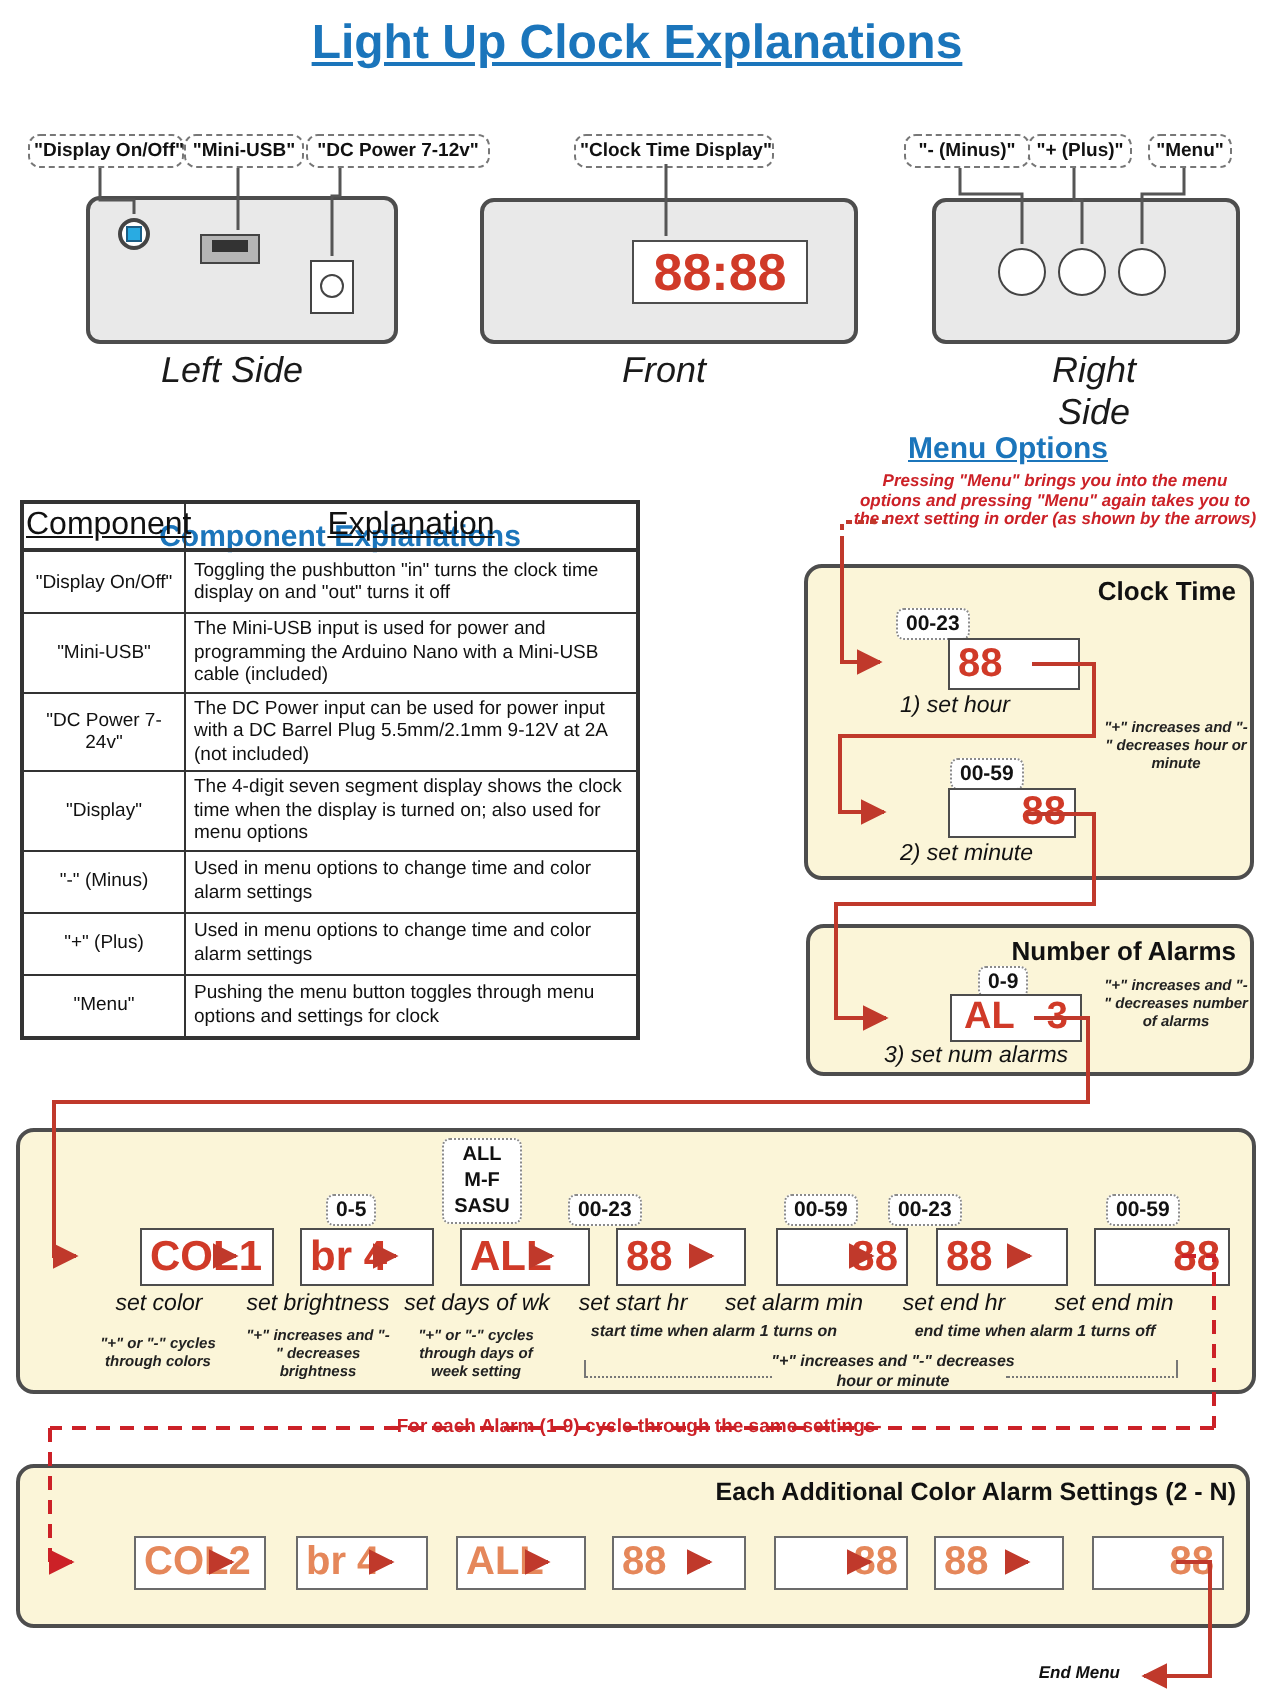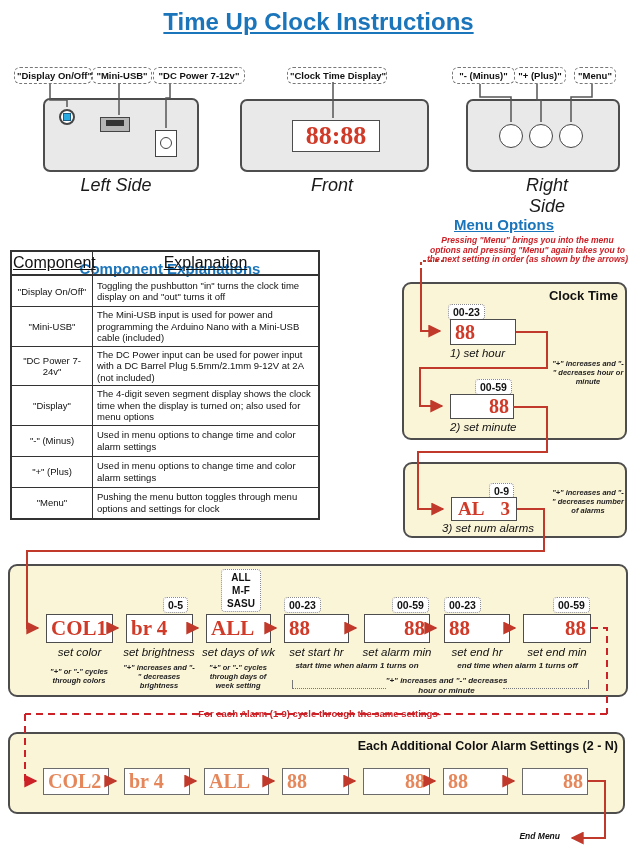--- a/index.html
+++ b/index.html
@@ -3,21 +3,21 @@
 <meta charset="utf-8">
 <style>
   html,body{margin:0;padding:0;background:#fff;}
   #page{position:relative;width:637px;height:847px;background:#fff;font-family:"Liberation Sans",sans-serif;overflow:hidden;}
   .abs{position:absolute;}
   #main-title{position:absolute;left:0;top:8px;width:637px;text-align:center;font-size:24px;font-weight:bold;color:#1b75bb;text-decoration:underline;letter-spacing:0px;}
   .heading2{position:absolute;font-size:15px;font-weight:bold;color:#1b75bb;text-decoration:underline;text-align:center;}
   .callout{position:absolute;background:#fff;border:1.5px dashed #777;border-radius:6px;font-weight:bold;font-size:9.5px;padding:2px 2px;text-align:center;color:#111;white-space:nowrap;}
   .device{position:absolute;background:#e9e9e9;border:2px solid #4d4d4d;border-radius:7px;}
   .caption{position:absolute;font-style:italic;font-size:18px;color:#1a1a1a;text-align:center;}
-  .seg{position:absolute;background:#fff;border:1.5px solid #4d4d4d;font-family:Liberation Serif, serif;font-weight:bold;color:#d03a28;display:flex;align-items:center;overflow:hidden;box-sizing:border-box;}
+  .seg{position:absolute;background:#fff;border:1.5px solid #4d4d4d;font-family:Liberation Sans, sans-serif;font-weight:bold;color:#d03a28;display:flex;align-items:center;overflow:hidden;box-sizing:border-box;margin-left:24px;}
   .seg.c{justify-content:center;}
   .seg.l{justify-content:flex-start;padding-left:4px;}
   .seg.r{justify-content:flex-end;padding-right:4px;}
   .seg.between{justify-content:space-between;padding:0 6px;}
   .seg.orange{color:#e5875a;border-color:#6b6b6b;}
   .panel{position:absolute;background:#fbf5d8;border:2px solid #4d4d4d;border-radius:9px;box-sizing:border-box;}
   .panel-title{position:absolute;font-weight:bold;color:#111;text-align:right;font-size:13px;}
   .badge{position:absolute;background:#fff;border:1.5px dotted #8a8a8a;border-radius:4px;font-weight:bold;font-size:10.5px;padding:1px 4px;color:#111;white-space:nowrap;}
   .badge.multi{text-align:center;line-height:13px;padding:1px 3px;font-size:10px;}
   .steplabel{position:absolute;font-style:italic;font-size:11.5px;color:#111;text-align:center;white-space:nowrap;}
@@ -34,21 +34,21 @@
   table.comp td.c2{font-size:9.5px;line-height:11.5px;padding:2px 4px;text-align:left;}
   .dotline{position:absolute;border-bottom:1px dotted #777;}
   .icon-circle{position:absolute;border:1.5px solid #444;border-radius:50%;background:#fff;box-sizing:border-box;}
   svg#wires{position:absolute;left:0;top:0;pointer-events:none;}
 </style>
 </head>
 <body>
 
 <div id="page">
 
-  <div id="main-title">Time Up Clock Instructions</div>
+  <div id="main-title">Light Up Clock Explanations</div>
 
   <div class="callout" style="left:14px;top:67px;width:72px;">"Display On/Off"</div>
   <div class="callout" style="left:92px;top:67px;width:54px;">"Mini-USB"</div>
   <div class="callout" style="left:153px;top:67px;width:86px;">"DC Power 7-12v"</div>
 
   <div class="device" style="left:43px;top:98px;width:152px;height:70px;"></div>
   <div class="icon-circle" style="left:59px;top:109px;width:16px;height:16px;border-width:2px;"></div>
   <div class="abs" style="left:63px;top:113px;width:8px;height:8px;background:#29abe2;border:1px solid #1b5e86;box-sizing:border-box;"></div>
   <div class="abs" style="left:100px;top:117px;width:30px;height:15px;background:#b5b5b5;border:1.5px solid #444;box-sizing:border-box;"></div>
   <div class="abs" style="left:106px;top:120px;width:18px;height:6px;background:#333;"></div>
@@ -115,20 +115,21 @@
   <div class="panel-title" style="left:500px;top:288px;width:118px;">Clock Time</div>
   <div class="badge" style="left:448px;top:304px;">00-23</div>
   <div class="seg l" style="left:450px;top:319px;width:66px;height:26px;font-size:20px;">88</div>
   <div class="steplabel" style="left:450px;top:347px;text-align:left;">1) set hour</div>
   <div class="subnote" style="left:552px;top:359px;width:72px;">"+" increases and "-" decreases hour or minute</div>
   <div class="badge" style="left:475px;top:379px;">00-59</div>
   <div class="seg r" style="left:450px;top:394px;width:64px;height:25px;font-size:20px;">88</div>
   <div class="steplabel" style="left:450px;top:421px;text-align:left;">2) set minute</div>
 
   <div class="panel" style="left:403px;top:462px;width:224px;height:76px;"></div>
+  <div class="panel-title" style="left:460px;top:468px;width:158px;">Number of Alarms</div>
   <div class="badge" style="left:489px;top:483px;">0-9</div>
   <div class="seg between" style="left:451px;top:497px;width:66px;height:24px;font-size:19px;">
     <span>AL</span>
     <span>3</span>
   </div>
   <div class="steplabel" style="left:442px;top:522px;text-align:left;">3) set num alarms</div>
   <div class="subnote" style="left:552px;top:488px;width:72px;">"+" increases and "-" decreases number of alarms</div>
 
   <div class="panel" style="left:8px;top:564px;width:620px;height:133px;"></div>
 

